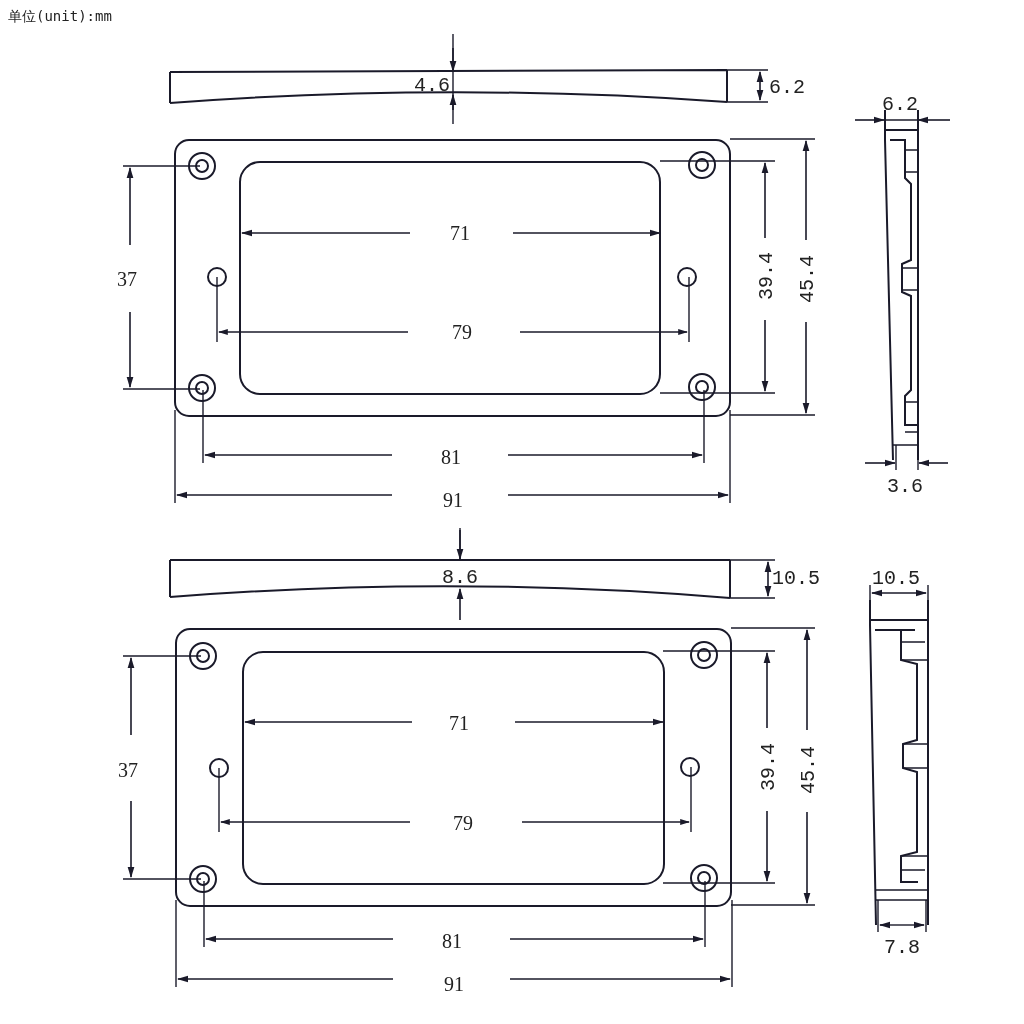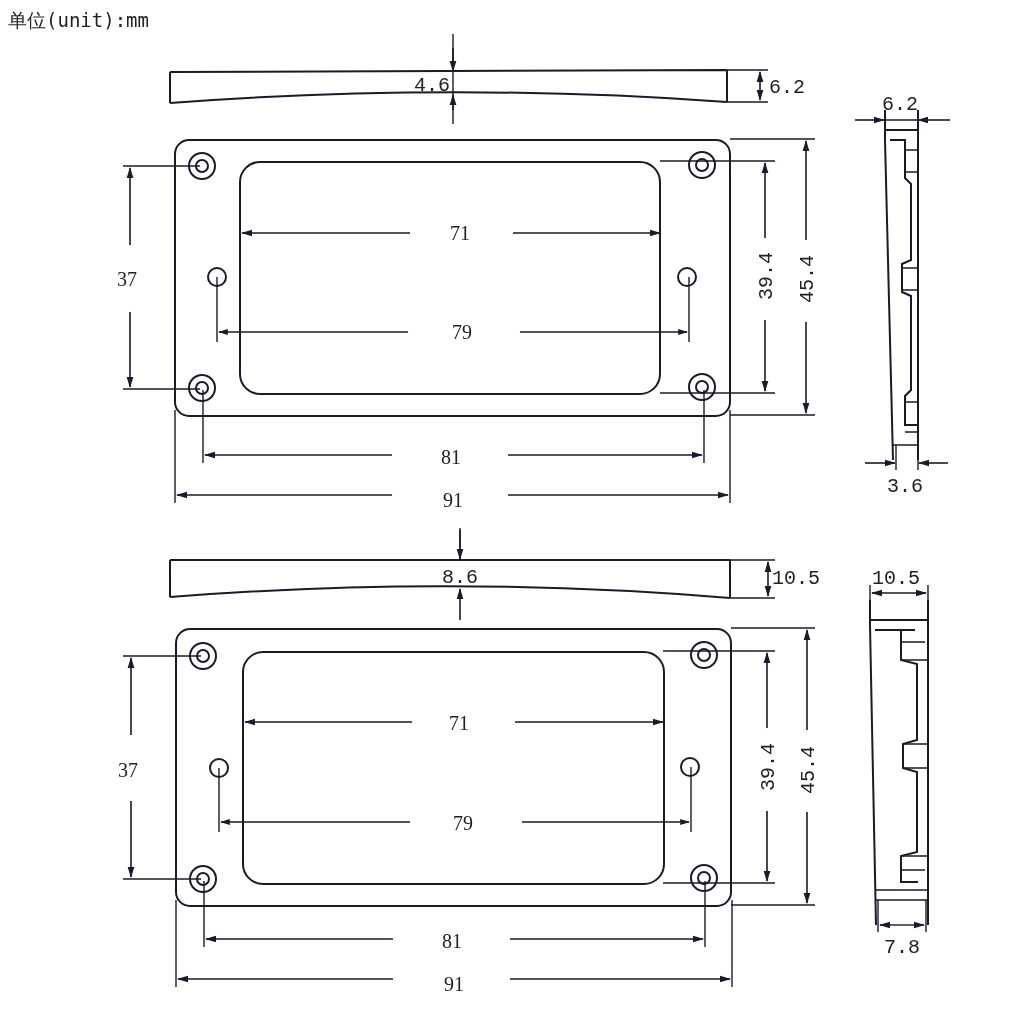--- a/index.html
+++ b/index.html
@@ -1,17 +1,17 @@
 <!DOCTYPE html>
 <html><head>
   <meta charset="utf-8">
   <style>
     html, body { margin: 0; padding: 0; background: #ffffff; }
     body { width: 1024px; height: 1024px; position: relative; overflow: hidden; font-family: "DejaVu Serif", "Liberation Serif", serif; }
-    #unit-label { position: absolute; left: 8px; top: 8px; font-size: 19px; color: #222; font-family: "DejaVu Sans Mono", "Liberation Mono", monospace; letter-spacing: 0px; }
+    #unit-label { position: absolute; left: 8px; top: 8px; font-size: 14px; color: #222; font-family: "DejaVu Sans Mono", "Liberation Mono", monospace; letter-spacing: 0px; }
     svg { position: absolute; left: 0; top: 0; }
     .ln { stroke: #1a1a2a; stroke-width: 2; fill: none; }
     .thin { stroke: #1a1a2a; stroke-width: 1.4; fill: none; }
     .dim { stroke: #1a1a2a; stroke-width: 1.6; fill: none; }
     .txt { font-family: "Liberation Serif", "DejaVu Serif", serif; font-size: 20px; fill: #222; }
     .txt-mono { font-family: "Liberation Mono", "DejaVu Sans Mono", monospace; font-size: 20px; fill: #222; }
   </style>
 </head>
 <body>
 

